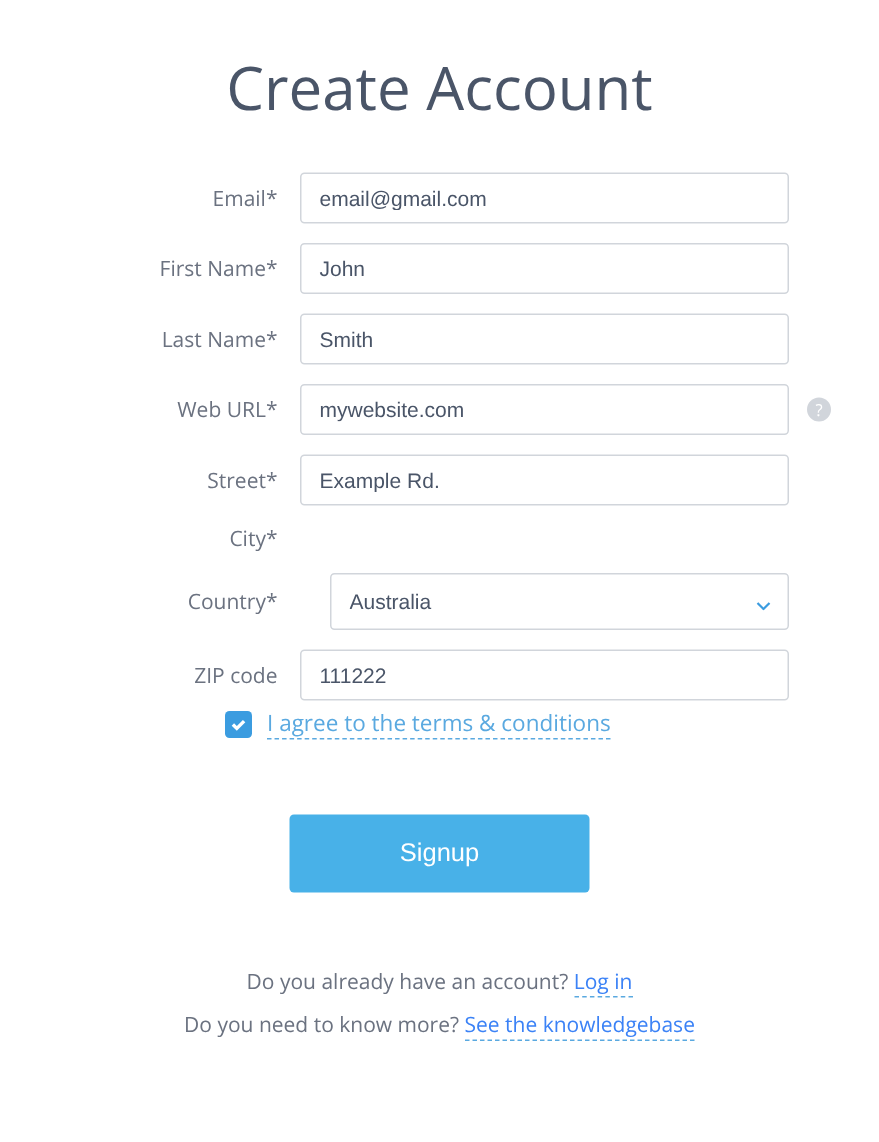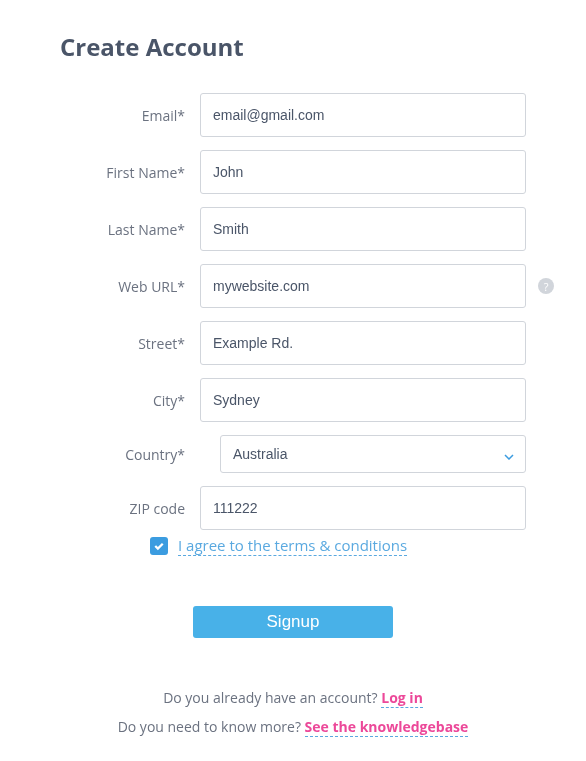--- a/index.html
+++ b/index.html
@@ -8,42 +8,43 @@
       padding: 0;
     }
     body {
       font-family: -apple-system, BlinkMacSystemFont, "Segoe UI", "Open Sans", Helvetica, Arial, sans-serif;
       background: #fff;
       width: 586px;
       height: 761px;
       padding: 30px 60px;
     }
     .page-title {
+      text-align: center;
       color: #4a5568;
-      font-size: 24px;
-      font-weight: 700;
+      font-size: 40px;
+      font-weight: 400;
       margin-bottom: 30px;
     }
     .form-row {
       display: flex;
       align-items: center;
       margin-bottom: 13px;
       position: relative;
     }
     .form-label {
       width: 140px;
       text-align: right;
       padding-right: 15px;
       color: #6b7280;
       font-size: 14px;
       flex-shrink: 0;
     }
     .form-input {
       flex: 1;
-      height: 44px;
+      height: 34px;
       border: 1px solid #d1d5db;
       border-radius: 3px;
       padding: 12px 12px;
       font-size: 14px;
       color: #4a5568;
       outline: none;
       background: #fff;
     }
     .select-wrapper {
       flex: 1;
@@ -117,40 +118,39 @@
       color: #5aa9e0;
       font-size: 15px;
       text-decoration: none;
       border-bottom: 1px dashed #5aa9e0;
       cursor: pointer;
     }
     .signup-button {
       display: block;
       margin: 0 auto 50px;
       width: 200px;
-      height: 32px;
+      height: 52px;
       background: #48b1e8;
       color: #fff;
       border: none;
       border-radius: 3px;
       font-size: 17px;
       cursor: pointer;
     }
     .footer-text {
       text-align: center;
       color: #6b7280;
       font-size: 14px;
       margin-bottom: 10px;
     }
     .footer-link {
-      color: #ec4899;
+      color: #3b82f6;
       border-bottom: 1px dashed #5aa9e0;
       text-decoration: none;
       cursor: pointer;
-      font-weight: bold;
     }
   </style>
 </head>
 <body>
 
 <h1 class="page-title">Create Account</h1>
 
 <form>
   <div class="form-row">
     <label class="form-label">Email*</label>
@@ -173,21 +173,20 @@
     <span class="help-icon">?</span>
   </div>
 
   <div class="form-row">
     <label class="form-label">Street*</label>
     <input class="form-input" type="text" value="Example Rd." style="">
   </div>
 
   <div class="form-row">
     <label class="form-label">City*</label>
-    <input class="form-input" type="text" value="Sydney" style="">
   </div>
 
   <div class="form-row">
     <label class="form-label">Country*</label>
     <div class="select-wrapper">
       <select class="form-select">
         <option>Australia</option>
       </select>
       <span class="select-caret">
         <svg width="10" height="6" viewBox="0 0 10 6">

